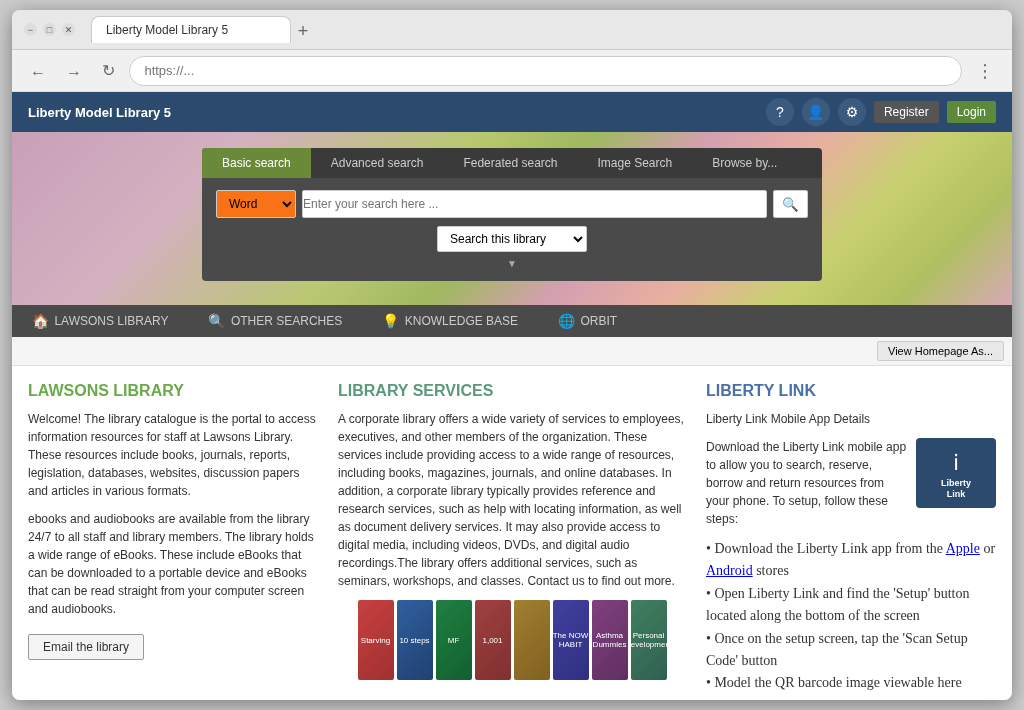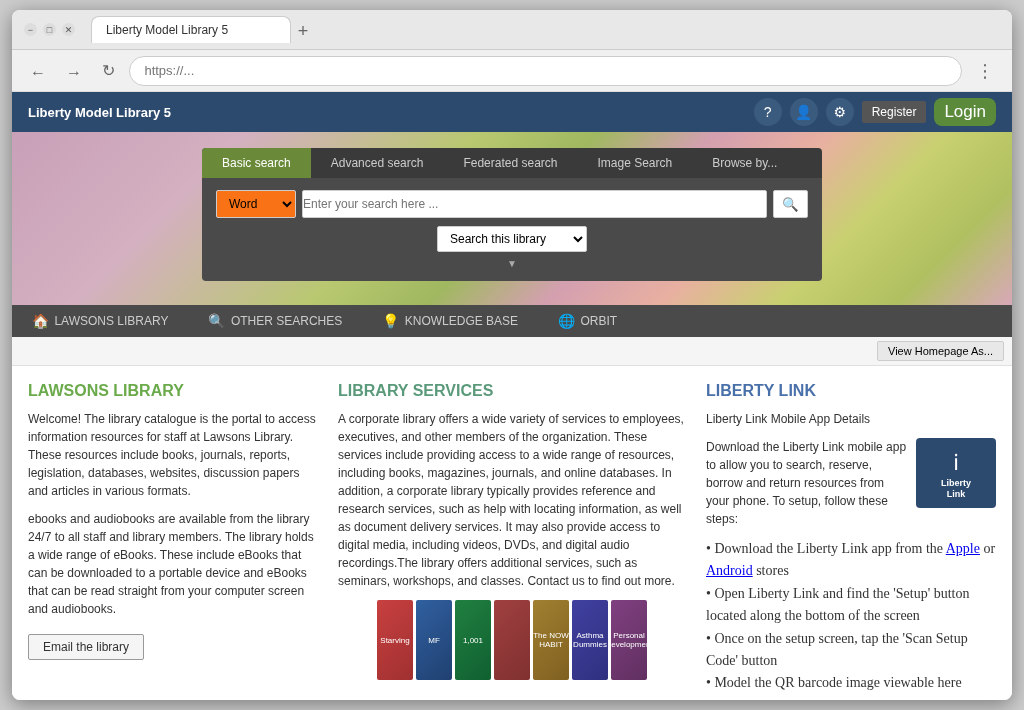--- a/index.html
+++ b/index.html
@@ -114,21 +114,21 @@
       color: #fff; cursor: pointer;
       display: flex; align-items: center; justify-content: center;
       font-size: 14px;
     }
     .register-btn {
       background: #555; color: #fff; border: none;
       padding: 4px 10px; font-size: 12px; cursor: pointer; border-radius: 2px;
     }
     .login-btn {
       background: #5a8a3a; color: #fff; border: none;
-      padding: 4px 10px; font-size: 17px; cursor: pointer; border-radius: 8px;
+      padding: 4px 10px; font-size: 12px; cursor: pointer; border-radius: 2px;
     }
 
     
     .hero {
       background: linear-gradient(135deg, #c8a0b8 0%, #d4b0c0 20%, #b8c870 40%, #a0b860 50%, #d4a0b0 60%, #e8b0a0 70%, #c8d070 80%, #b0c060 90%, #d8a8b8 100%);
       padding: 16px 0 24px 0;
       display: flex;
       flex-direction: column;
       align-items: center;
     }
@@ -426,20 +426,23 @@
       </div>
 
       <div class="col-mid">
         <div class="section-title" style="color:#5a9a7a;">LIBRARY SERVICES</div>
         <p class="section-text">A corporate library offers a wide variety of services to employees, executives, and other members of the organization. These services include providing access to a wide range of resources, including books, magazines, journals, and online databases. In addition, a corporate library typically provides reference and research services, such as help with locating information, as well as document delivery services. It may also provide access to digital media, including videos, DVDs, and digital audio recordings.The library offers additional services, such as seminars, workshops, and classes.   Contact us to find out more.</p>
         <div class="book-images">
           <div class="book-cover">
               <span>Starving</span>
             </div>
           <div class="book-cover">
+              <span>10 steps</span>
+            </div>
+          <div class="book-cover">
               <span>MF</span>
             </div>
           <div class="book-cover">
               <span>1,001</span>
             </div>
           <div class="book-cover"></div>
           <div class="book-cover">
               <span>The NOW HABIT</span>
             </div>
           <div class="book-cover">

